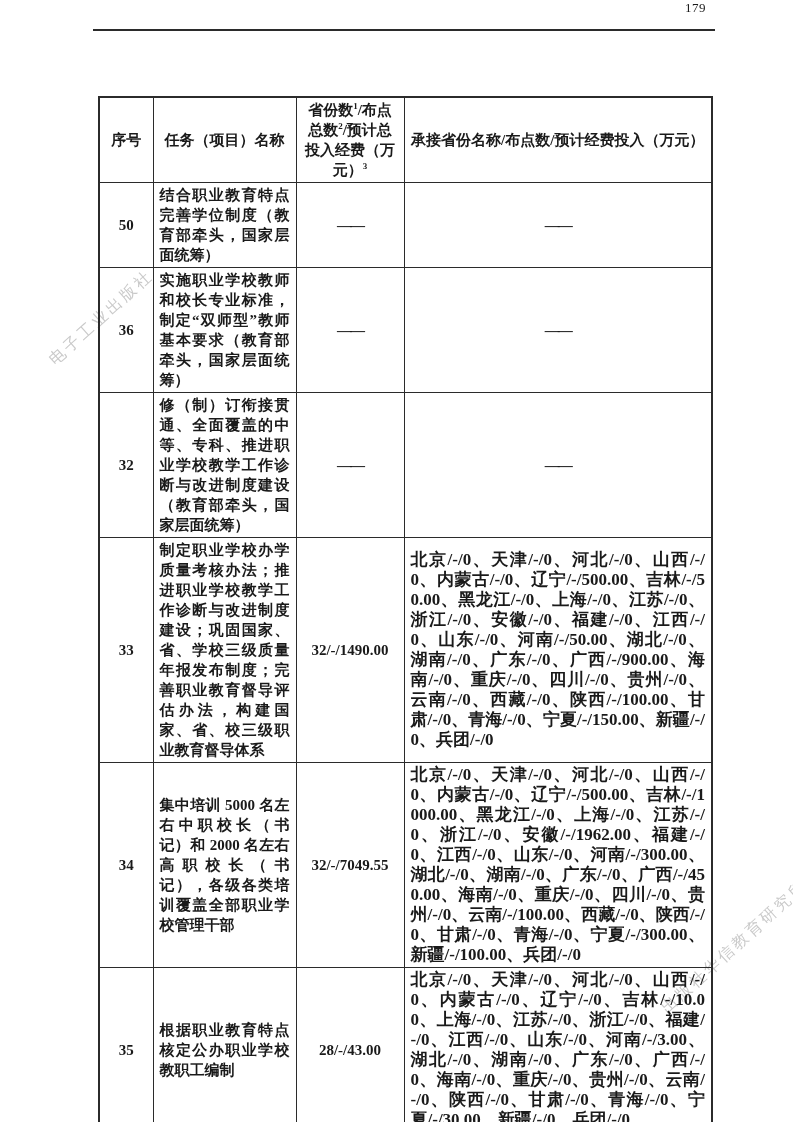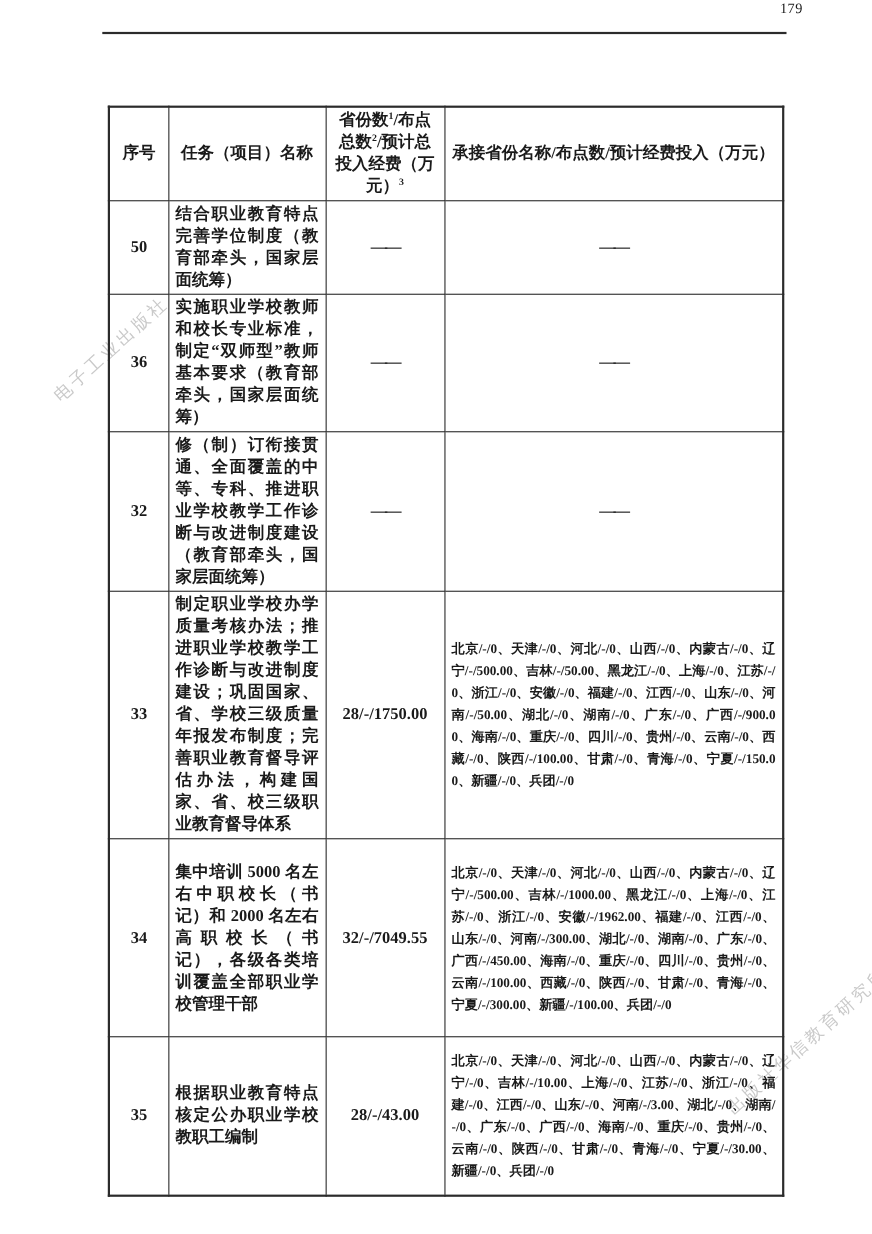--- a/index.html
+++ b/index.html
@@ -6,21 +6,21 @@
   .page{
     position:relative;
     width:793px;height:1122px;
     margin:0 auto;
     background:#ffffff;
     overflow:hidden;
     font-family:"Liberation Serif","DejaVu Serif",serif;
     color:#1a1a1a;
   }
   .page-number{
-    position:absolute;top:0px;left:690px;width:40px;
+    position:absolute;top:0px;left:666px;width:40px;
     text-align:right;font-size:13px;letter-spacing:0.5px;
   }
   .top-rule{
     position:absolute;left:93px;top:29px;width:622px;height:2px;
     background:#2b2b2b;
   }
   .watermark{
     position:absolute;
     color:#bcbcbc;opacity:0.8;
     font-size:16px;letter-spacing:3px;white-space:nowrap;
@@ -61,21 +61,21 @@
 
   th.hdr{text-align:center;padding:2px 4px;}
   sup.fn{font-size:9px;line-height:0;vertical-align:super;}
 
   td.c-seq{text-align:center;}
   td.c-task{text-align:justify;padding:2px 9px;}
   td.c-sum{text-align:center;}
   td.c-prov{
     text-align:justify;
     word-break:break-all;
-    font-size:12px;
+    font-size:17px;
     padding:3px 6px;
   }
   td.c-dash{text-align:center;word-break:normal;font-size:15px;}
   .dash{letter-spacing:-2px;}
 </style>
 </head>
 <body>
 
 <div class="page">
 
@@ -115,21 +115,21 @@
       </tr>
       <tr class="h-32">
         <td class="c-seq">32</td>
         <td class="c-task">修（制）订衔接贯通、全面覆盖的中等、专科、推进职业学校教学工作诊断与改进制度建设（教育部牵头，国家层面统筹）</td>
         <td class="c-sum dash">——</td>
         <td class="c-prov c-dash dash">——</td>
       </tr>
       <tr class="h-33">
         <td class="c-seq">33</td>
         <td class="c-task">制定职业学校办学质量考核办法；推进职业学校教学工作诊断与改进制度建设；巩固国家、省、学校三级质量年报发布制度；完善职业教育督导评估办法，构建国家、省、校三级职业教育督导体系</td>
-        <td class="c-sum">28/-/1750.00</td>
+        <td class="c-sum">32/-/1490.00</td>
         <td class="c-prov">北京/-/0、天津/-/0、河北/-/0、山西/-/0、内蒙古/-/0、辽宁/-/500.00、吉林/-/50.00、黑龙江/-/0、上海/-/0、江苏/-/0、浙江/-/0、安徽/-/0、福建/-/0、江西/-/0、山东/-/0、河南/-/50.00、湖北/-/0、湖南/-/0、广东/-/0、广西/-/900.00、海南/-/0、重庆/-/0、四川/-/0、贵州/-/0、云南/-/0、西藏/-/0、陕西/-/100.00、甘肃/-/0、青海/-/0、宁夏/-/150.00、新疆/-/0、兵团/-/0</td>
       </tr>
       <tr class="h-34">
         <td class="c-seq">34</td>
         <td class="c-task">集中培训 5000 名左右中职校长（书记）和 2000 名左右高职校长（书记），各级各类培训覆盖全部职业学校管理干部</td>
         <td class="c-sum">32/-/7049.55</td>
         <td class="c-prov">北京/-/0、天津/-/0、河北/-/0、山西/-/0、内蒙古/-/0、辽宁/-/500.00、吉林/-/1000.00、黑龙江/-/0、上海/-/0、江苏/-/0、浙江/-/0、安徽/-/1962.00、福建/-/0、江西/-/0、山东/-/0、河南/-/300.00、湖北/-/0、湖南/-/0、广东/-/0、广西/-/450.00、海南/-/0、重庆/-/0、四川/-/0、贵州/-/0、云南/-/100.00、西藏/-/0、陕西/-/0、甘肃/-/0、青海/-/0、宁夏/-/300.00、新疆/-/100.00、兵团/-/0</td>
       </tr>
       <tr class="h-35">
         <td class="c-seq">35</td>

